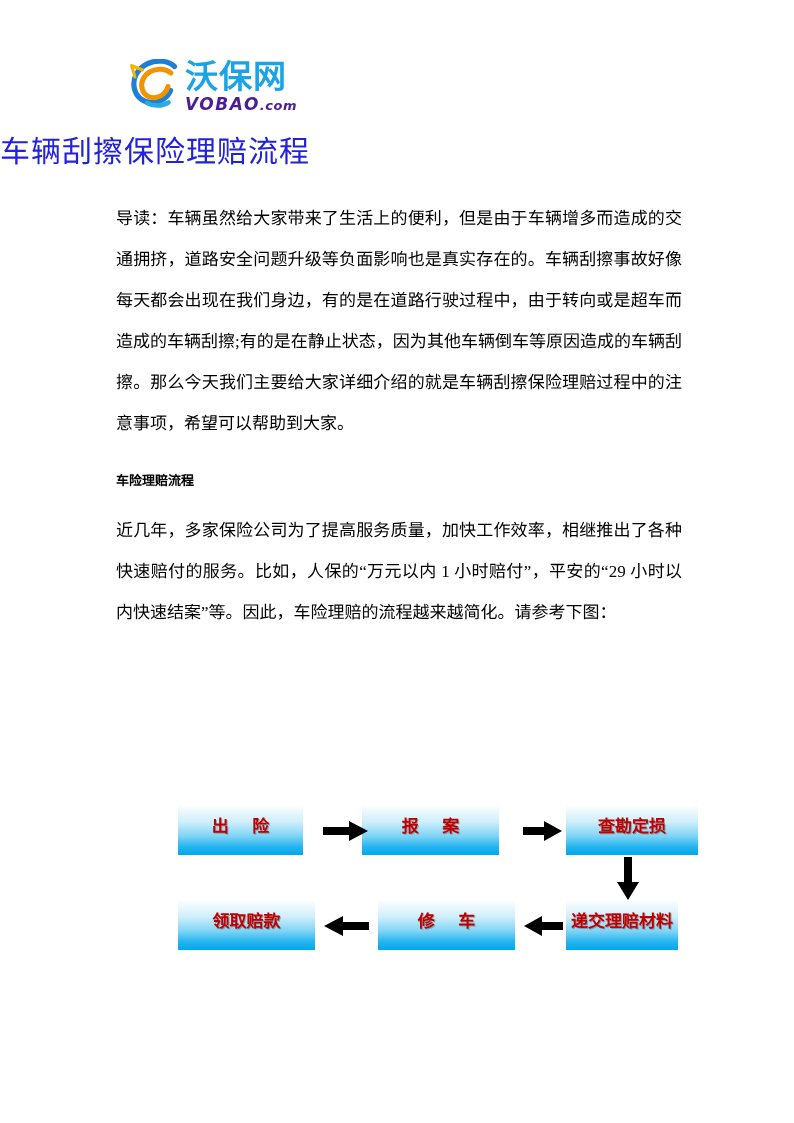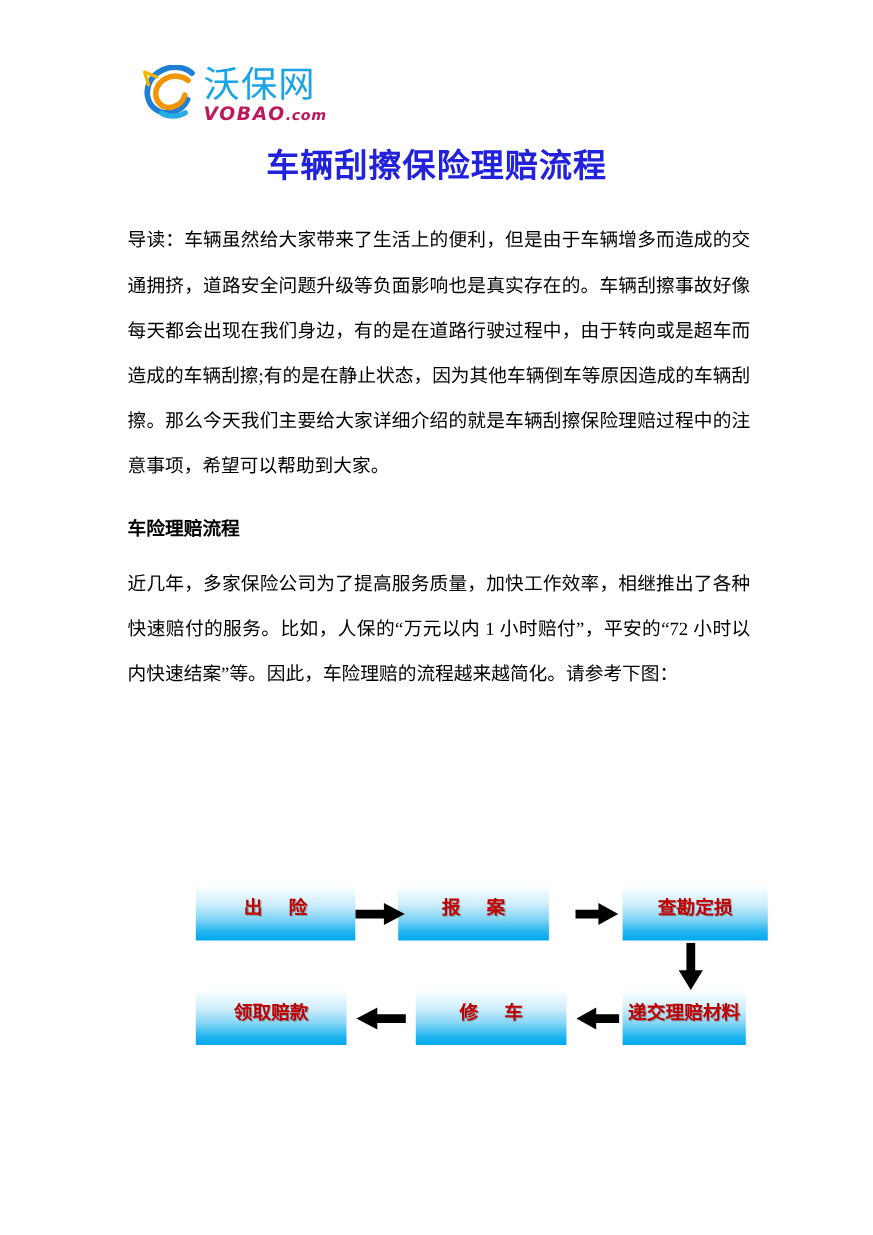--- a/index.html
+++ b/index.html
@@ -38,54 +38,54 @@
     width: 56px;
     height: 52px;
   }
   .logo-word {
     position: absolute;
     left: 58px;
     top: 0px;
     height: 40px;
     font-family: "DejaVu Sans", "Liberation Sans", sans-serif;
     font-size: 33px;
-    font-weight: normal;
+    font-weight: bold;
     letter-spacing: 1px;
     color: #1ba3e6;
     line-height: 40px;
     white-space: nowrap;
   }
   .logo-sub {
     position: absolute;
     left: 58px;
     top: 38px;
     font-family: "DejaVu Sans", "Liberation Sans", sans-serif;
     font-size: 17px;
     font-weight: bold;
     font-style: italic;
     letter-spacing: 1.5px;
-    color: #be185d;
+    color: #4c1d95;
     line-height: 19px;
     white-space: nowrap;
   }
   .logo-sub .dotcom {
     font-size: 13px;
     letter-spacing: 0.5px;
   }
 
   
   .doc-title {
     position: absolute;
     left: 0;
     top: 132px;
     width: 794px;
-    text-align: center;
+    text-align: left;
     font-family: "Liberation Serif", "DejaVu Serif", serif;
     font-size: 30px;
-    font-weight: bold;
+    font-weight: normal;
     color: #2222dd;
     letter-spacing: 1px;
     line-height: 40px;
   }
 
   
   .body-col {
     position: absolute;
     left: 116px;
     top: 198px;
@@ -100,21 +100,21 @@
     text-align: justify;
     text-justify: inter-ideograph;
     letter-spacing: 0px;
   }
   .lead-label {
     font-weight: normal;
   }
   h2.sub-head {
     margin: 22px 0 14px 0;
     font-family: "Liberation Serif", "DejaVu Serif", serif;
-    font-size: 17px;
+    font-size: 13px;
     font-weight: bold;
     line-height: 30px;
     color: #000000;
   }
 
   
   .flow {
     position: absolute;
     left: 178px;
     top: 800px;
@@ -140,21 +140,21 @@
     font-size: 17px;
     font-weight: bold;
     color: #c00000;
     text-shadow: 1px 1px 0 rgba(90,90,90,0.45);
     white-space: pre;
     line-height: 20px;
     margin-bottom: 9px;
   }
 
   
-  .fbox.b1 { left: 0px;   top: 5px;  width: 145px; height: 50px; }
+  .fbox.b1 { left: 0px;   top: 5px;  width: 125px; height: 50px; }
   .fbox.b2 { left: 184px; top: 5px;  width: 137px; height: 50px; }
   .fbox.b3 { left: 388px; top: 5px;  width: 132px; height: 50px; }
   
   .fbox.b4 { left: 0px;   top: 100px; width: 137px; height: 50px; }
   .fbox.b5 { left: 200px; top: 100px; width: 137px; height: 50px; }
   .fbox.b6 { left: 388px; top: 100px; width: 112px; height: 50px; }
 
   
   .arrow { position: absolute; }
   .arrow svg { display: block; }
@@ -183,21 +183,21 @@
   </div>
 
   <div class="doc-title">车辆刮擦保险理赔流程</div>
 
   <div class="body-col">
 
     <p class="para"><span class="lead-label">导读：</span><span>车辆虽然给大家带来了生活上的便利，但是由于车辆增多而造成的交通拥挤，道路安全问题升级等负面影响也是真实存在的。车辆刮擦事故好像每天都会出现在我们身边，有的是在道路行驶过程中，由于转向或是超车而造成的车辆刮擦;有的是在静止状态，因为其他车辆倒车等原因造成的车辆刮擦。那么今天我们主要给大家详细介绍的就是车辆刮擦保险理赔过程中的注意事项，希望可以帮助到大家。</span></p>
 
     <h2 class="sub-head">车险理赔流程</h2>
 
-    <p class="para">近几年，多家保险公司为了提高服务质量，加快工作效率，相继推出了各种快速赔付的服务。比如，人保的“万元以内 1 小时赔付”，平安的“72 小时以内快速结案”等。因此，车险理赔的流程越来越简化。请参考下图：</p>
+    <p class="para">近几年，多家保险公司为了提高服务质量，加快工作效率，相继推出了各种快速赔付的服务。比如，人保的“万元以内 1 小时赔付”，平安的“29 小时以内快速结案”等。因此，车险理赔的流程越来越简化。请参考下图：</p>
 
   </div>
 
   <div class="flow">
 
     <div class="fbox b1">
       <span class="flabel">出    险</span>
     </div>
     <div class="fbox b2">
       <span class="flabel">报    案</span>

